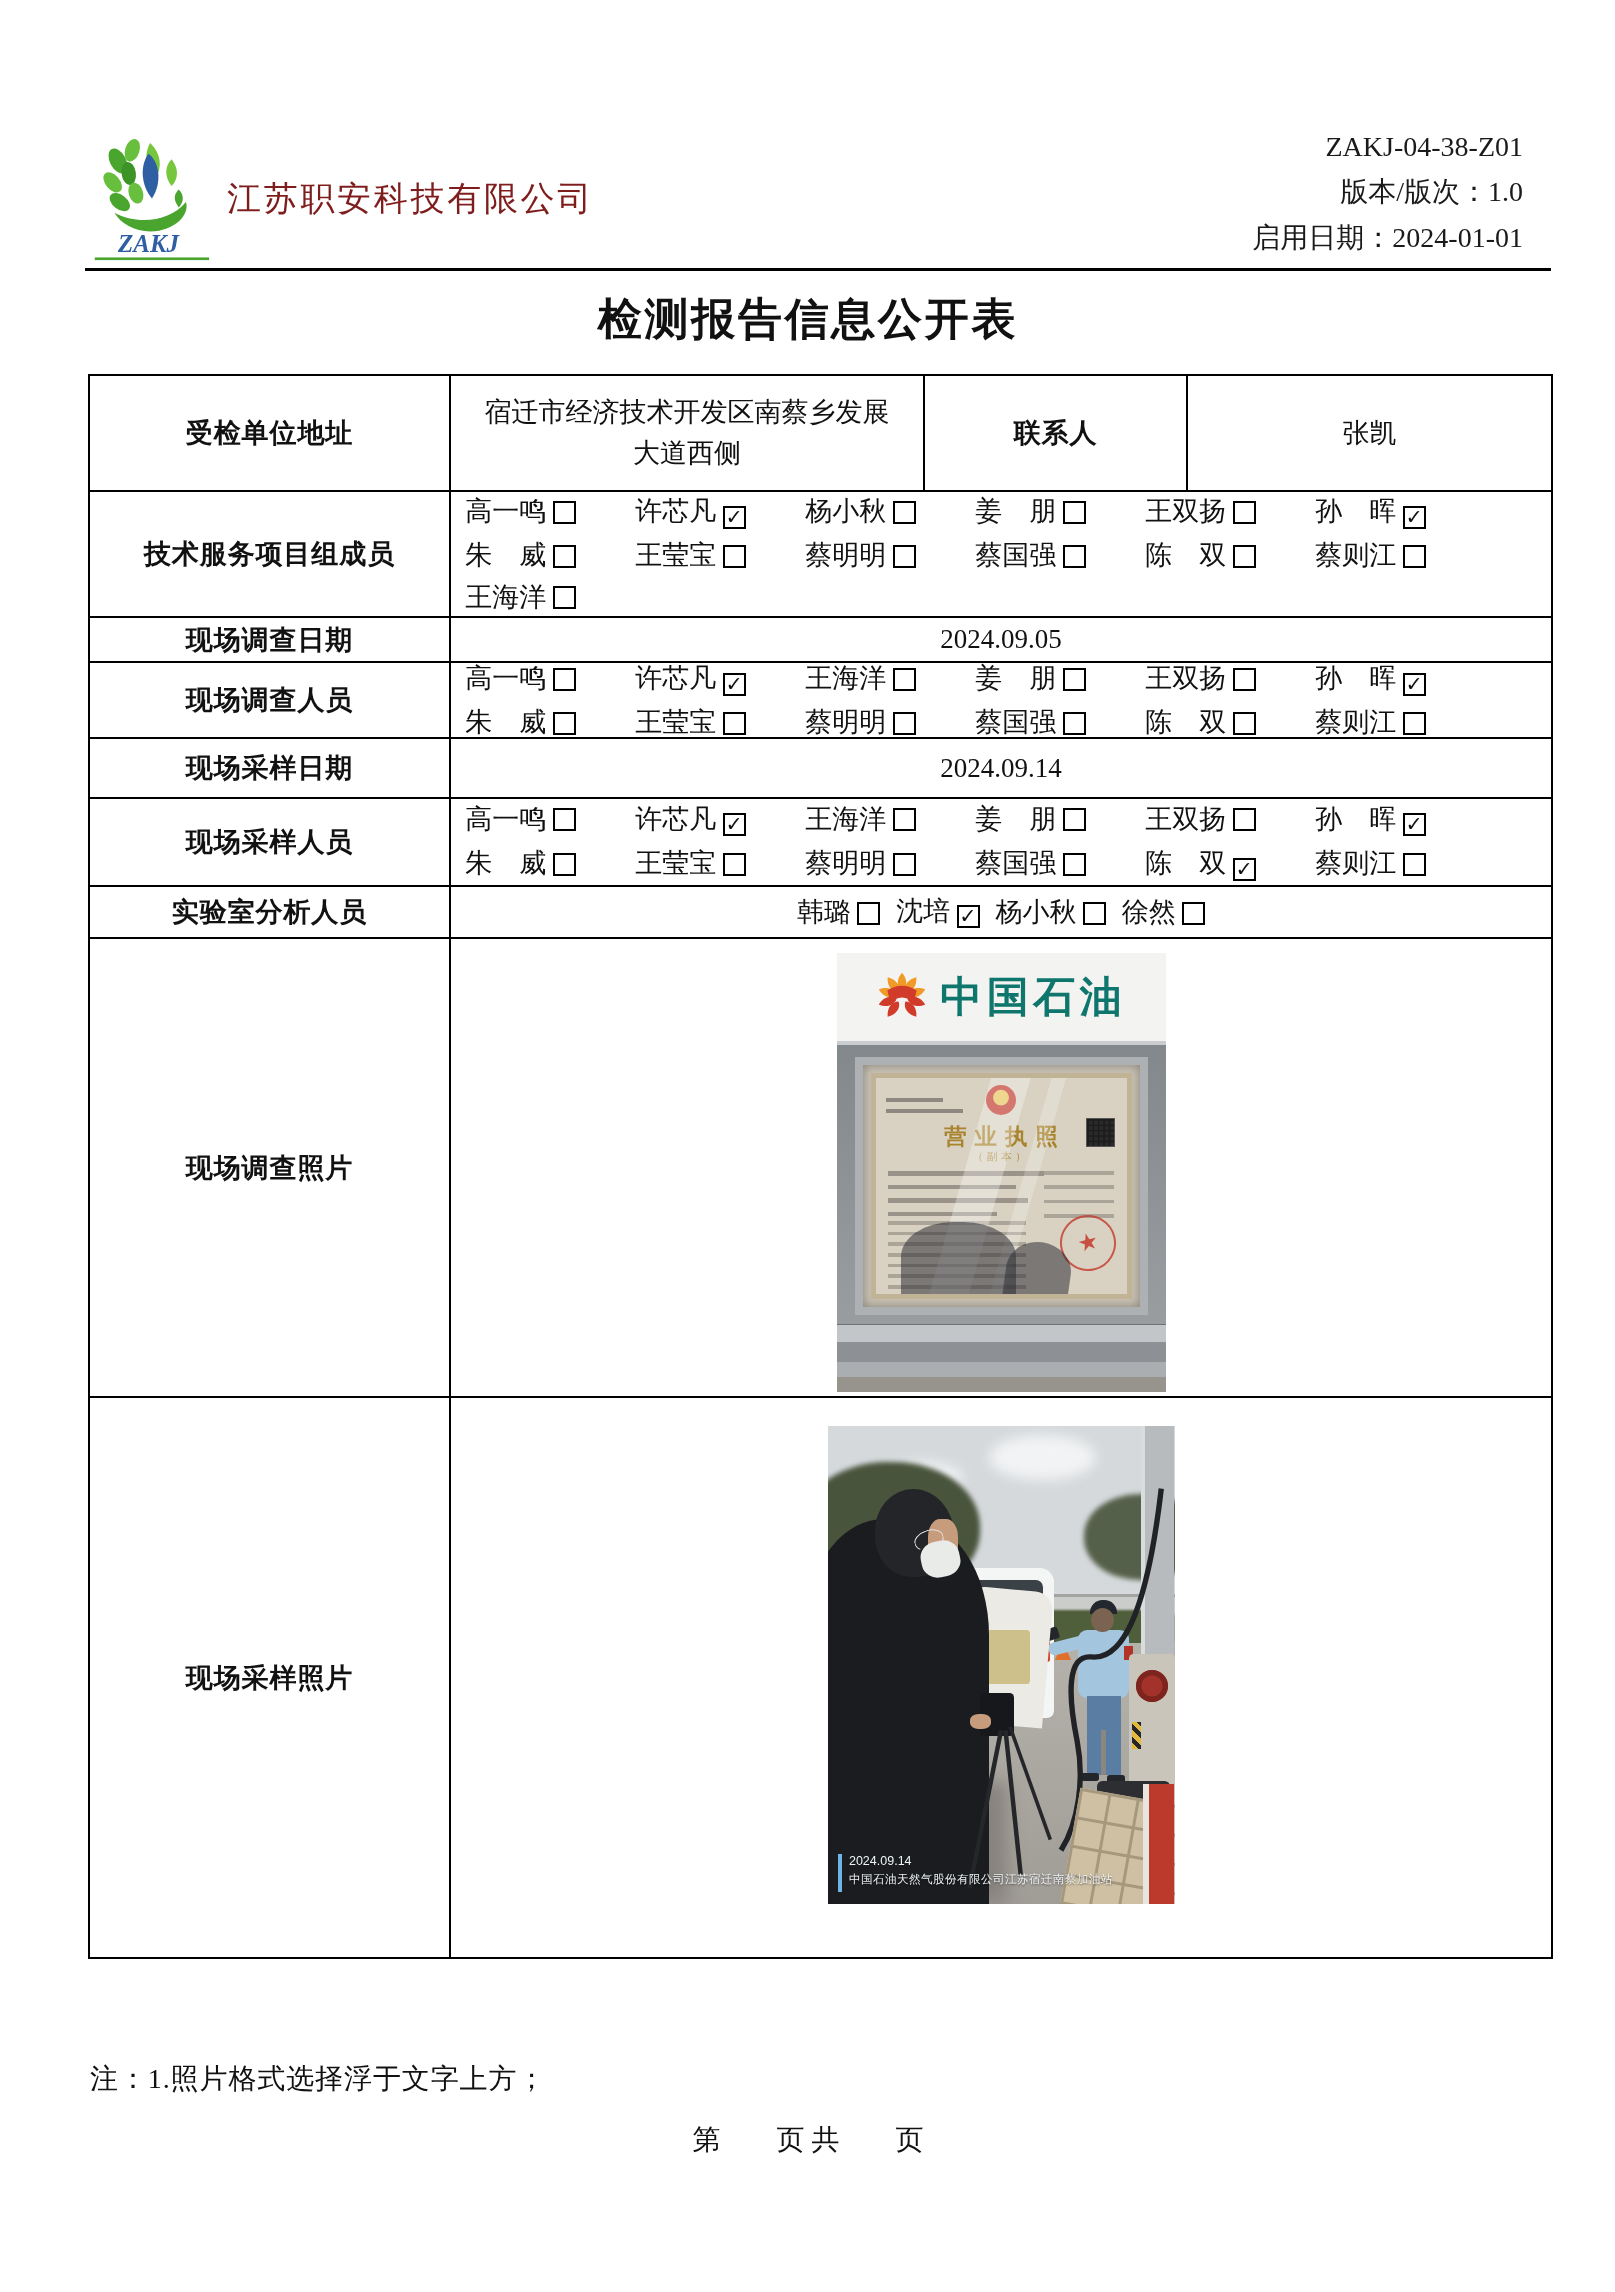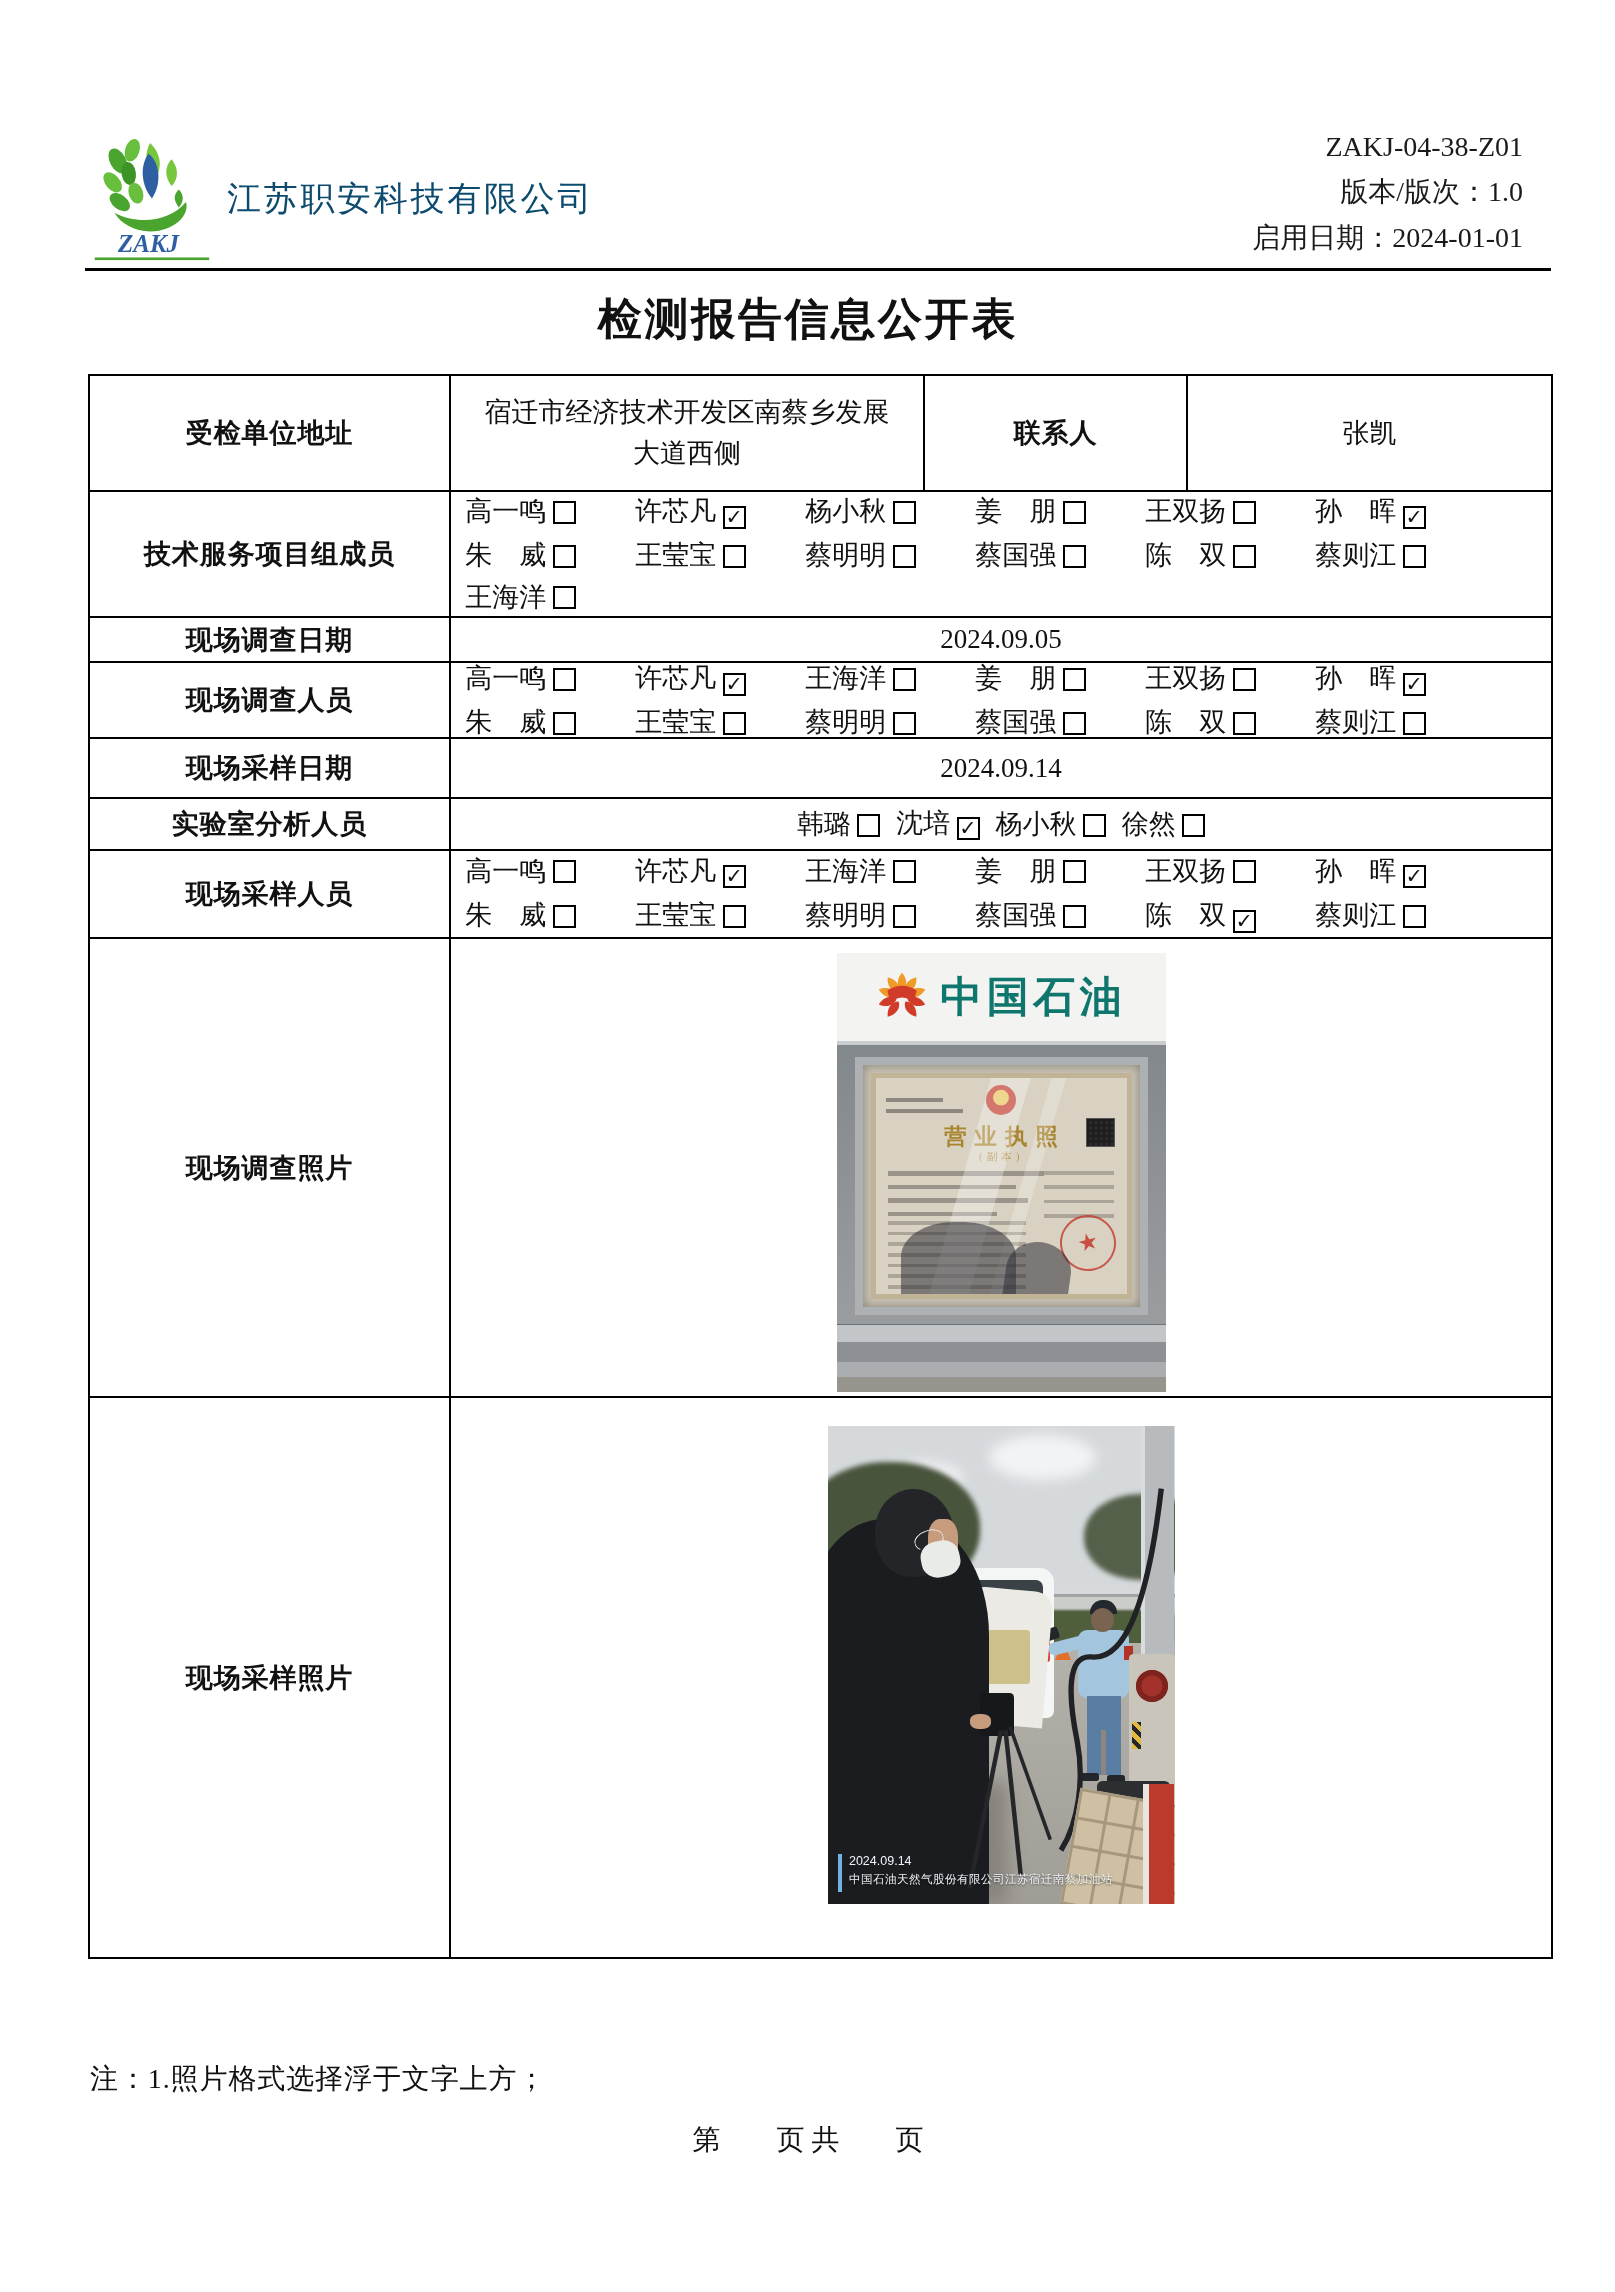--- a/index.html
+++ b/index.html
@@ -3,21 +3,21 @@
 <meta charset="utf-8">
 <style>
   * { margin:0; padding:0; box-sizing:border-box; }
   html,body { background:#ffffff; }
   body {
     width:1616px; height:2293px; position:relative; overflow:hidden;
     font-family:"Liberation Serif","DejaVu Serif",serif; color:#111;
   }
   
   .logo-block { position:absolute; left:93px; top:127px; width:134px; height:134px; }
-  .company-name { position:absolute; left:227px; top:176px; font-size:34px; letter-spacing:2.7px; color:#0c4a6e;font-family:Liberation Serif, serif; }
+  .company-name { position:absolute; left:227px; top:176px; font-size:34px; letter-spacing:2.7px; color:#7f1d1d;font-family:Liberation Serif, serif; }
   .hdr-right { position:absolute; right:93px; top:124px; text-align:right; font-size:28px; line-height:1.62; color:#1a1a1a; }
   .rule { position:absolute; left:85px; top:268px; width:1466px; height:2.7px; background:#000; }
   .page-title { position:absolute; left:0; top:290px; width:100%; text-align:center; font-size:44px; font-weight:bold; letter-spacing:2.7px; }
   
   table.doc { position:absolute; left:88px; top:374px; width:1463px; border-collapse:collapse; table-layout:fixed; }
   table.doc td { border:2.7px solid #000; vertical-align:middle; font-size:27px; }
   td.lbl { font-weight:bold; text-align:center; font-size:28px; letter-spacing:0.9px; }
   td.val { text-align:center; }
   td.val.wrap2 { padding:0 25px; line-height:36px; }
   td.val.addr { padding:0 30px; line-height:41px; }
@@ -199,47 +199,47 @@
             <span class="member"><span class="mname">蔡国强</span><span class="cb"></span></span>
             <span class="member"><span class="mname">陈　双</span><span class="cb"></span></span>
             <span class="member"><span class="mname">蔡则江</span><span class="cb"></span></span>
           </div>
     </td>
   </tr>
   <tr style="height:60px">
     <td class="lbl">现场采样日期</td>
     <td colspan="3" class="val">2024.09.14</td>
   </tr>
-  <tr style="height:52px">
-    <td class="lbl">实验室分析人员</td>
-    <td colspan="3">
-      <div class="members-inline">
-            <span class="member"><span class="mname">韩璐</span><span class="cb"></span></span>
-            <span class="member"><span class="mname">沈培</span><span class="cb checked">✓</span></span>
-            <span class="member"><span class="mname">杨小秋</span><span class="cb"></span></span>
-            <span class="member"><span class="mname">徐然</span><span class="cb"></span></span>
-          </div>
-    </td>
-  </tr>
   <tr style="height:88px">
     <td class="lbl">现场采样人员</td>
     <td colspan="3">
       <div class="members">
             <span class="member"><span class="mname">高一鸣</span><span class="cb"></span></span>
             <span class="member"><span class="mname">许芯凡</span><span class="cb checked">✓</span></span>
             <span class="member"><span class="mname">王海洋</span><span class="cb"></span></span>
             <span class="member"><span class="mname">姜　朋</span><span class="cb"></span></span>
             <span class="member"><span class="mname">王双扬</span><span class="cb"></span></span>
             <span class="member"><span class="mname">孙　晖</span><span class="cb checked">✓</span></span>
             <span class="member"><span class="mname">朱　威</span><span class="cb"></span></span>
             <span class="member"><span class="mname">王莹宝</span><span class="cb"></span></span>
             <span class="member"><span class="mname">蔡明明</span><span class="cb"></span></span>
             <span class="member"><span class="mname">蔡国强</span><span class="cb"></span></span>
             <span class="member"><span class="mname">陈　双</span><span class="cb checked">✓</span></span>
             <span class="member"><span class="mname">蔡则江</span><span class="cb"></span></span>
+          </div>
+    </td>
+  </tr>
+  <tr style="height:52px">
+    <td class="lbl">实验室分析人员</td>
+    <td colspan="3">
+      <div class="members-inline">
+            <span class="member"><span class="mname">韩璐</span><span class="cb"></span></span>
+            <span class="member"><span class="mname">沈培</span><span class="cb checked">✓</span></span>
+            <span class="member"><span class="mname">杨小秋</span><span class="cb"></span></span>
+            <span class="member"><span class="mname">徐然</span><span class="cb"></span></span>
           </div>
     </td>
   </tr>
   <tr style="height:459px">
     <td class="lbl">现场调查照片</td>
     <td colspan="3" style="vertical-align:top">
       <div class="photo1">
         <div class="p1-sign">
           <svg width="52" height="52" viewBox="0 0 64 64">
             <g transform="translate(32,32)">

